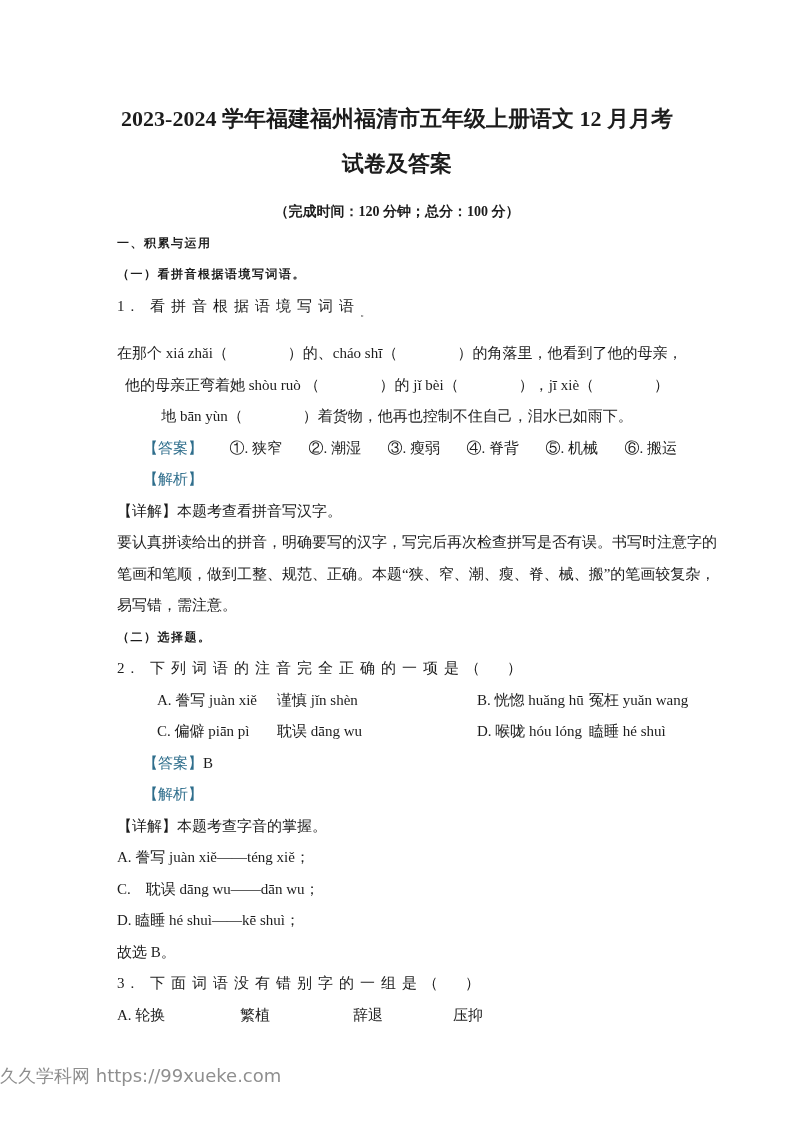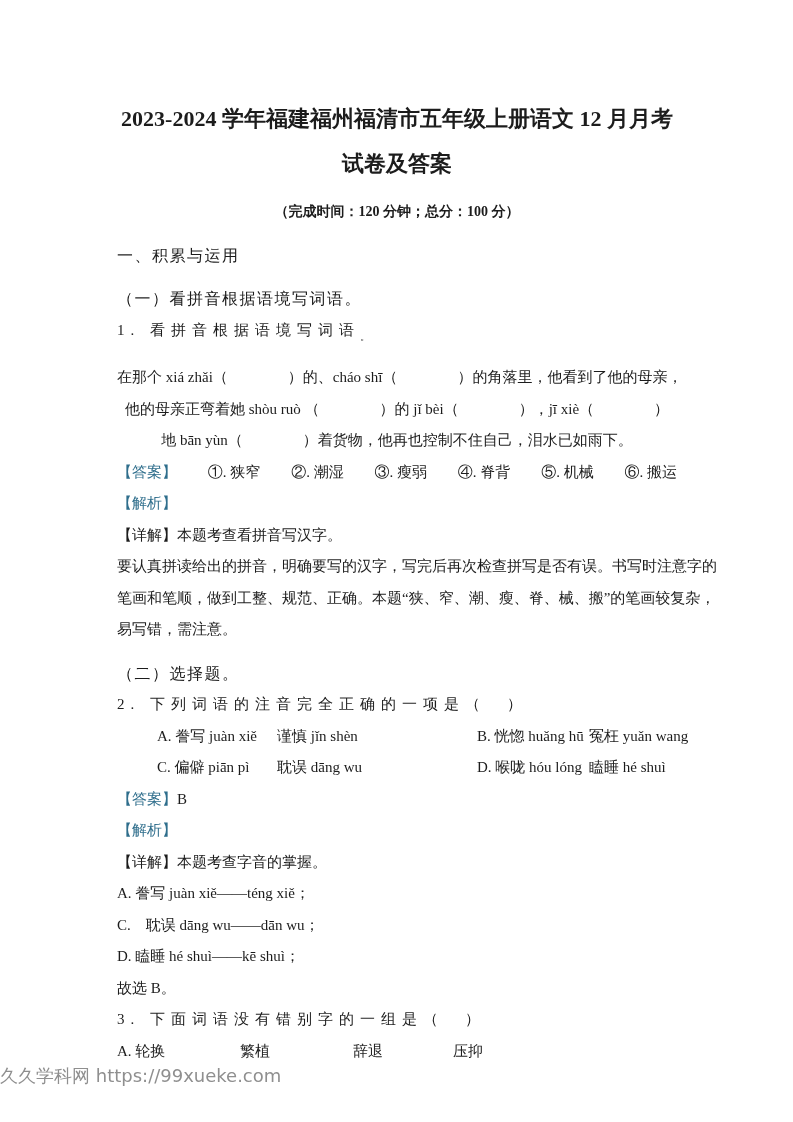--- a/index.html
+++ b/index.html
@@ -16,23 +16,23 @@
     left:117px;top:96px;width:560px;
   }
   .title{
     font-size:22px;font-weight:bold;text-align:center;
     line-height:45px;white-space:nowrap;
   }
   .ln{
     margin:0;line-height:31.5px;font-size:15px;white-space:nowrap;
   }
   .meta{font-size:14px;font-weight:bold;}
-  .heading{font-size:16px;font-weight:normal;letter-spacing:1.5px;margin-top:12px;}
+  .heading{font-size:12px;font-weight:bold;letter-spacing:1.5px;}
   .stem{letter-spacing:6px;}
-  .blue{color:#2f6e8c;}
+  .blue{color:#2f6e8c;margin-left:26px;}
   .small-period{font-size:10px;letter-spacing:0;vertical-align:-5px;}
   .mt10{margin-top:10px;text-align:center;}
   .ans-row{
     display:flex;justify-content:space-between;align-items:baseline;
     width:560px;line-height:31.5px;font-size:15px;
   }
   .opt-grid{
     display:grid;grid-template-columns:120px 200px 112px 1fr;
     line-height:31.5px;font-size:15px;white-space:nowrap;margin-left:40px;
   }

